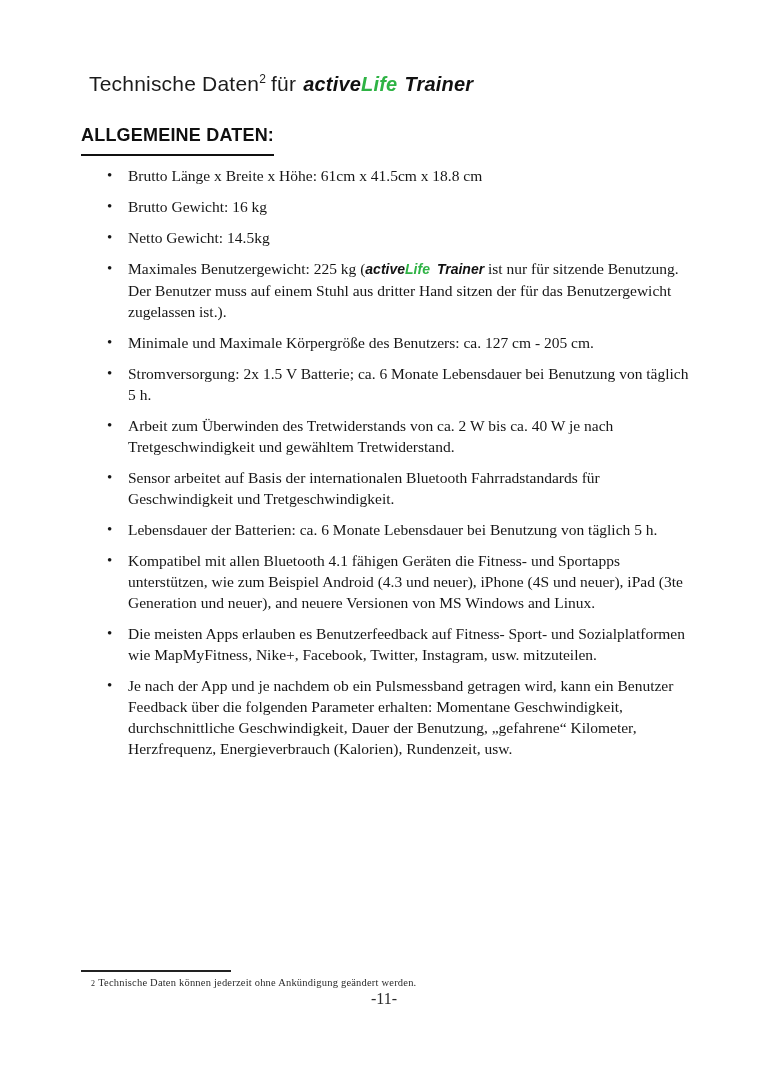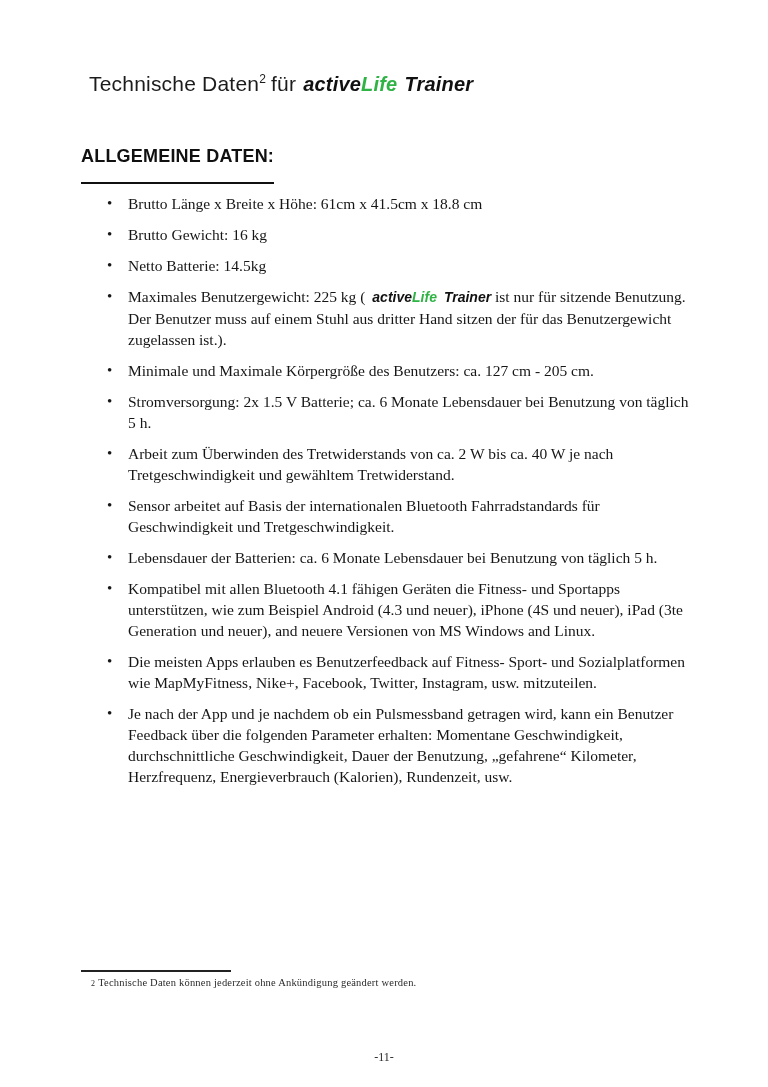--- a/index.html
+++ b/index.html
@@ -28,41 +28,39 @@
   .title sup { font-size: 12px; line-height: 0; }
   .title .connector { margin-left: 5px; }
 
   
   .brand {
     font-family: "Liberation Sans", sans-serif;
     font-weight: 700;
     font-style: italic;
     color: #111111;
     white-space: nowrap;
-    margin-left: 7px;
   }
   .brand .life { color: #2eb344; }
   .brand .trainer { margin-left: 7px; }
   .brand-title { font-size: 20px; margin-left: 7px; }
   .brand-inline { font-size: 14px; }
 
   
   .section-heading {
     font-family: "Liberation Sans", sans-serif;
     font-size: 18px;
     font-weight: 700;
     color: #101010;
     margin-top: 27px;
     letter-spacing: 0.2px;
   }
   .section-heading > span {
     display: inline-block;
     border-bottom: 2px solid #101010;
-    padding-bottom: 15px;
-    margin-top: 21px;
+    padding-bottom: 8px;
   }
 
   
   ul.bullets {
     list-style: none;
     margin: 9px 0 0 0;
     padding: 0 0 0 24px;
   }
   ul.bullets li {
     position: relative;
@@ -96,42 +94,42 @@
     top: 977px;
     font-size: 10.5px;
     color: #2a2a2a;
     letter-spacing: 0.2px;
   }
   .footnote .marker { font-size: 8px; margin-right: 3px; }
   .page-number {
     position: absolute;
     left: 0;
     right: 0;
-    top: 1050px;
+    top: 990px;
     text-align: center;
-    font-size: 12px;
+    font-size: 16px;
     color: #2a2a2a;
   }
 </style>
 </head>
 <body>
 
 <div class="page">
   <div class="content">
 
     <h1 class="title">
       <span>Technische Daten</span><sup>2</sup><span class="connector">für</span><span class="brand brand-title"><span>active</span><span class="life" style="color: rgb(46, 179, 68);">Life</span><span class="trainer">Trainer</span></span>
     </h1>
 
     <div id="sections-root">
         <div class="section-heading"><span>ALLGEMEINE DATEN:</span></div>
         <ul class="bullets">
           <li>Brutto Länge x Breite x Höhe: 61cm x 41.5cm x 18.8 cm</li>
           <li>Brutto Gewicht: 16 kg</li>
-          <li>Netto Batterie: 14.5kg</li>
+          <li>Netto Gewicht: 14.5kg</li>
           <li>Maximales Benutzergewicht: 225 kg (<span class="brand brand-inline"><span>active</span><span class="life" style="color: rgb(46, 179, 68);">Life</span><span class="trainer">Trainer</span></span> ist nur für sitzende Benutzung. Der Benutzer muss auf einem Stuhl aus dritter Hand sitzen der für das Benutzergewicht zugelassen ist.).</li>
           <li>Minimale und Maximale Körpergröße des Benutzers: ca. 127 cm - 205 cm.</li>
           <li>Stromversorgung: 2x 1.5 V Batterie; ca. 6 Monate Lebensdauer bei Benutzung von täglich 5 h.</li>
           <li>Arbeit zum Überwinden des Tretwiderstands von ca. 2 W bis ca. 40 W je nach Tretgeschwindigkeit und gewähltem Tretwiderstand.</li>
         </ul>
         <ul class="bullets">
           <li>Sensor arbeitet auf Basis der internationalen Bluetooth Fahrradstandards für Geschwindigkeit und Tretgeschwindigkeit.</li>
           <li>Lebensdauer der Batterien: ca. 6 Monate Lebensdauer bei Benutzung von täglich 5 h.</li>
           <li>Kompatibel mit allen Bluetooth 4.1 fähigen Geräten die Fitness- und Sportapps unterstützen, wie zum Beispiel Android (4.3 und neuer), iPhone (4S und neuer), iPad (3te Generation und neuer), and neuere Versionen von MS Windows and Linux.</li>
           <li>Die meisten Apps erlauben es Benutzerfeedback auf Fitness- Sport- und Sozialplatformen wie MapMyFitness, Nike+, Facebook, Twitter, Instagram, usw. mitzuteilen.</li>

